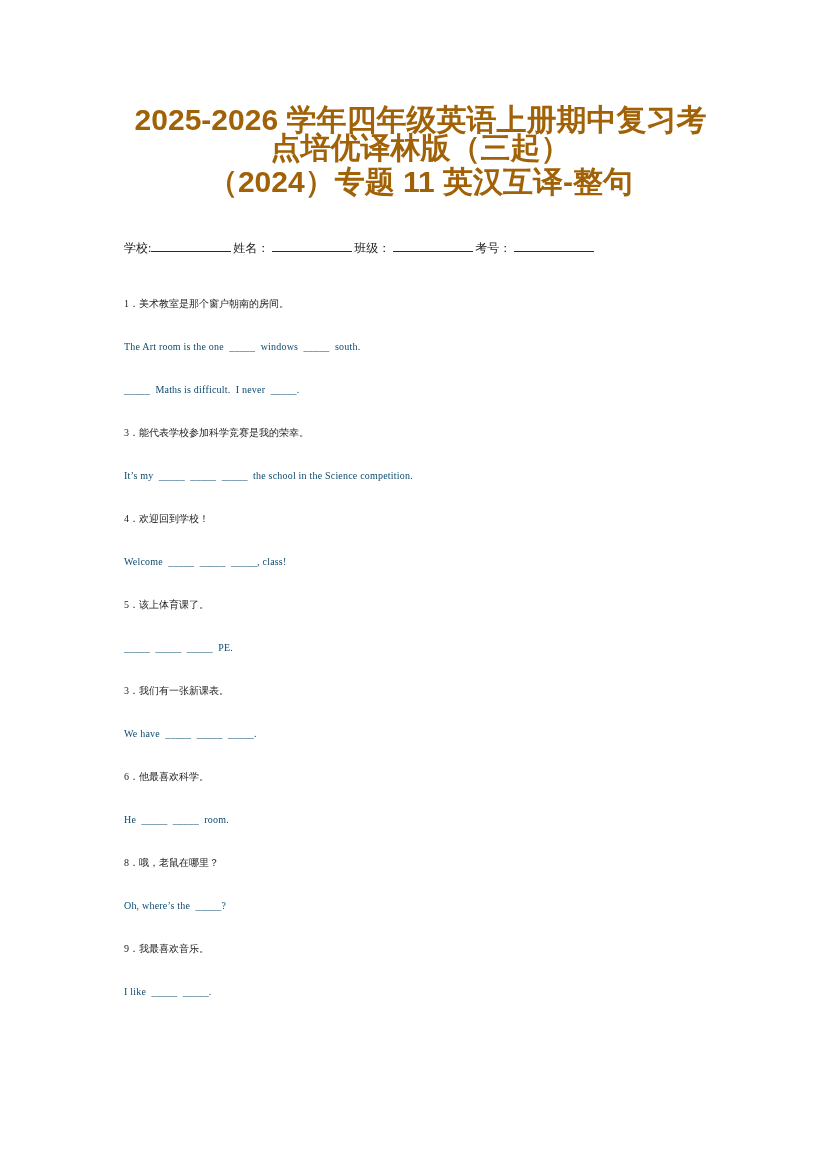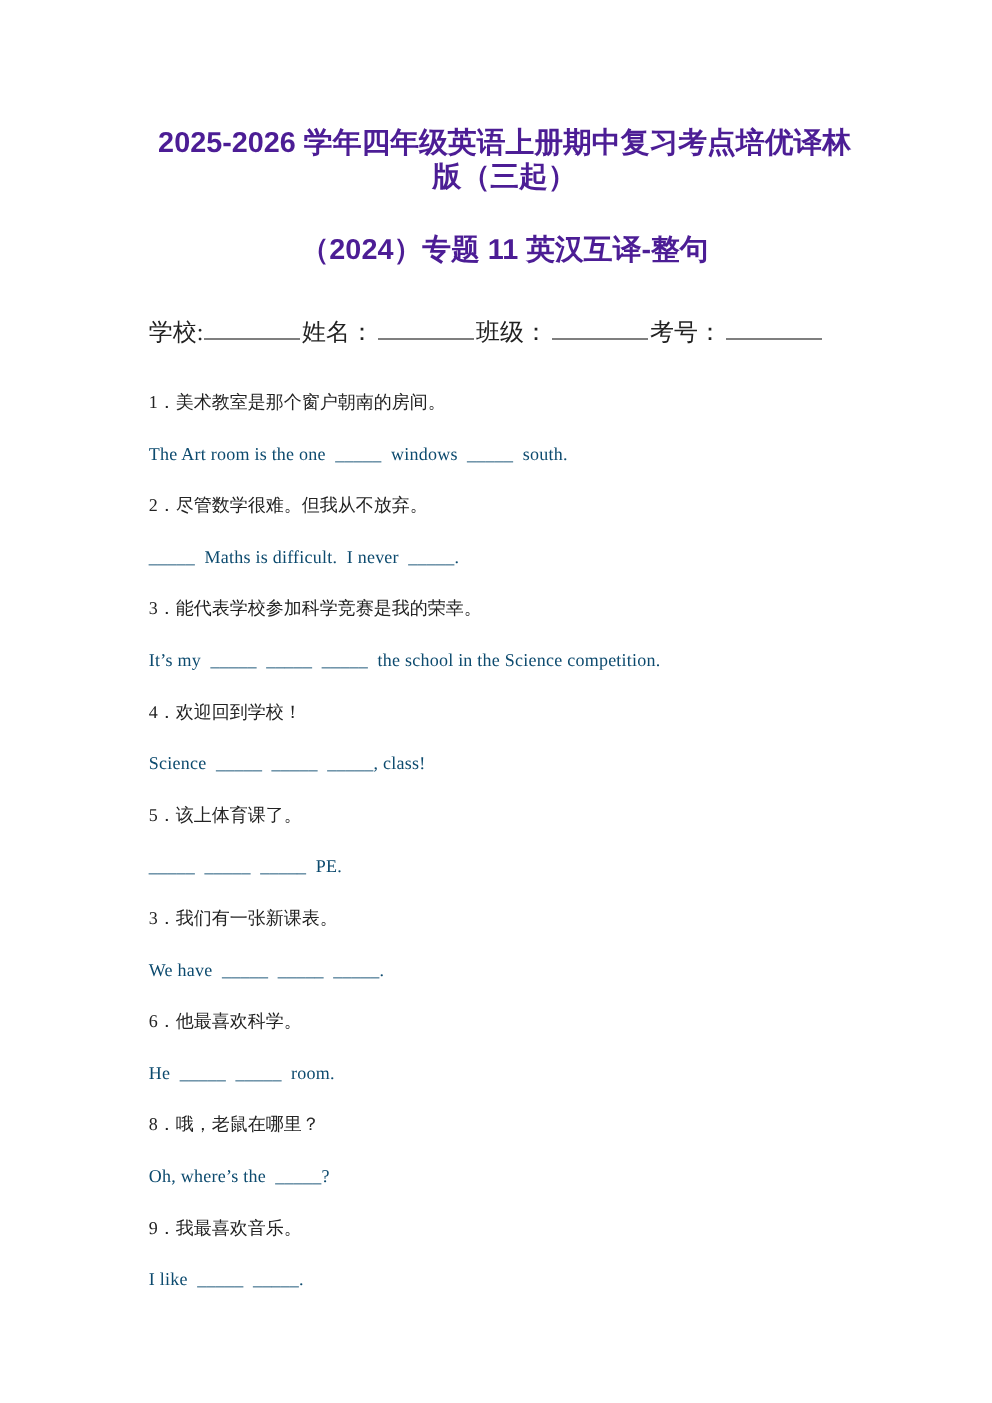--- a/index.html
+++ b/index.html
@@ -12,46 +12,46 @@
     color: #262626;
     box-sizing: border-box;
     padding: 106px 110px 0 124px;
     font-family: "Liberation Serif", "DejaVu Serif", serif;
     overflow: hidden;
   }
   .title-block {
     text-align: center;
     font-family: "Liberation Sans", "DejaVu Sans", sans-serif;
     font-weight: 700;
-    font-size: 24px;
-    color: #4c1d95;
+    font-size: 30px;
+    color: #a16207;
   }
   .title-line { line-height: 28px; }
-  .title-line + .title-line { margin-top: 33px; }
+  .title-line + .title-line { margin-top: 6px; }
 
   .student-info {
     margin-top: 40px;
-    font-size: 20px;
+    font-size: 12px;
     white-space: nowrap;
     color: #222222;
   }
   .student-info .lbl { display: inline-block; }
   .blank-line {
     display: inline-block;
     width: 80px;
     height: 15px;
     border-bottom: 1px solid #2b2b2b;
     vertical-align: baseline;
     margin: 0 2px 0 3px;
   }
   .blank-line.first { margin-left: 0; }
 
   .questions {
     margin-top: 38px;
-    font-size: 15px;
+    font-size: 10px;
   }
   .q p { margin: 0; line-height: 17px; }
   .q .cn {
     margin-bottom: 26px;
     color: #232323;
   }
   .q .en {
     margin-bottom: 26px;
     white-space: pre-wrap;
     letter-spacing: 0.2px;
@@ -73,32 +73,31 @@
   </div>
 
   <main class="questions">
 
     <section class="q">
       <p class="cn">1．美术教室是那个窗户朝南的房间。</p>
       <p class="en">The Art room is the one  _____  windows  _____  south.</p>
     </section>
 
     <section class="q">
-      <p class="cn">2．尽管数学很难。但我从不放弃。</p>
       <p class="en">_____  Maths is difficult.  I never  _____.</p>
     </section>
 
     <section class="q">
       <p class="cn">3．能代表学校参加科学竞赛是我的荣幸。</p>
       <p class="en">It’s my  _____  _____  _____  the school in the Science competition.</p>
     </section>
 
     <section class="q">
       <p class="cn">4．欢迎回到学校！</p>
-      <p class="en">Science  _____  _____  _____, class!</p>
+      <p class="en">Welcome  _____  _____  _____, class!</p>
     </section>
 
     <section class="q">
       <p class="cn">5．该上体育课了。</p>
       <p class="en">_____  _____  _____  PE.</p>
     </section>
 
     <section class="q">
       <p class="cn">3．我们有一张新课表。</p>
       <p class="en">We have  _____  _____  _____.</p>

